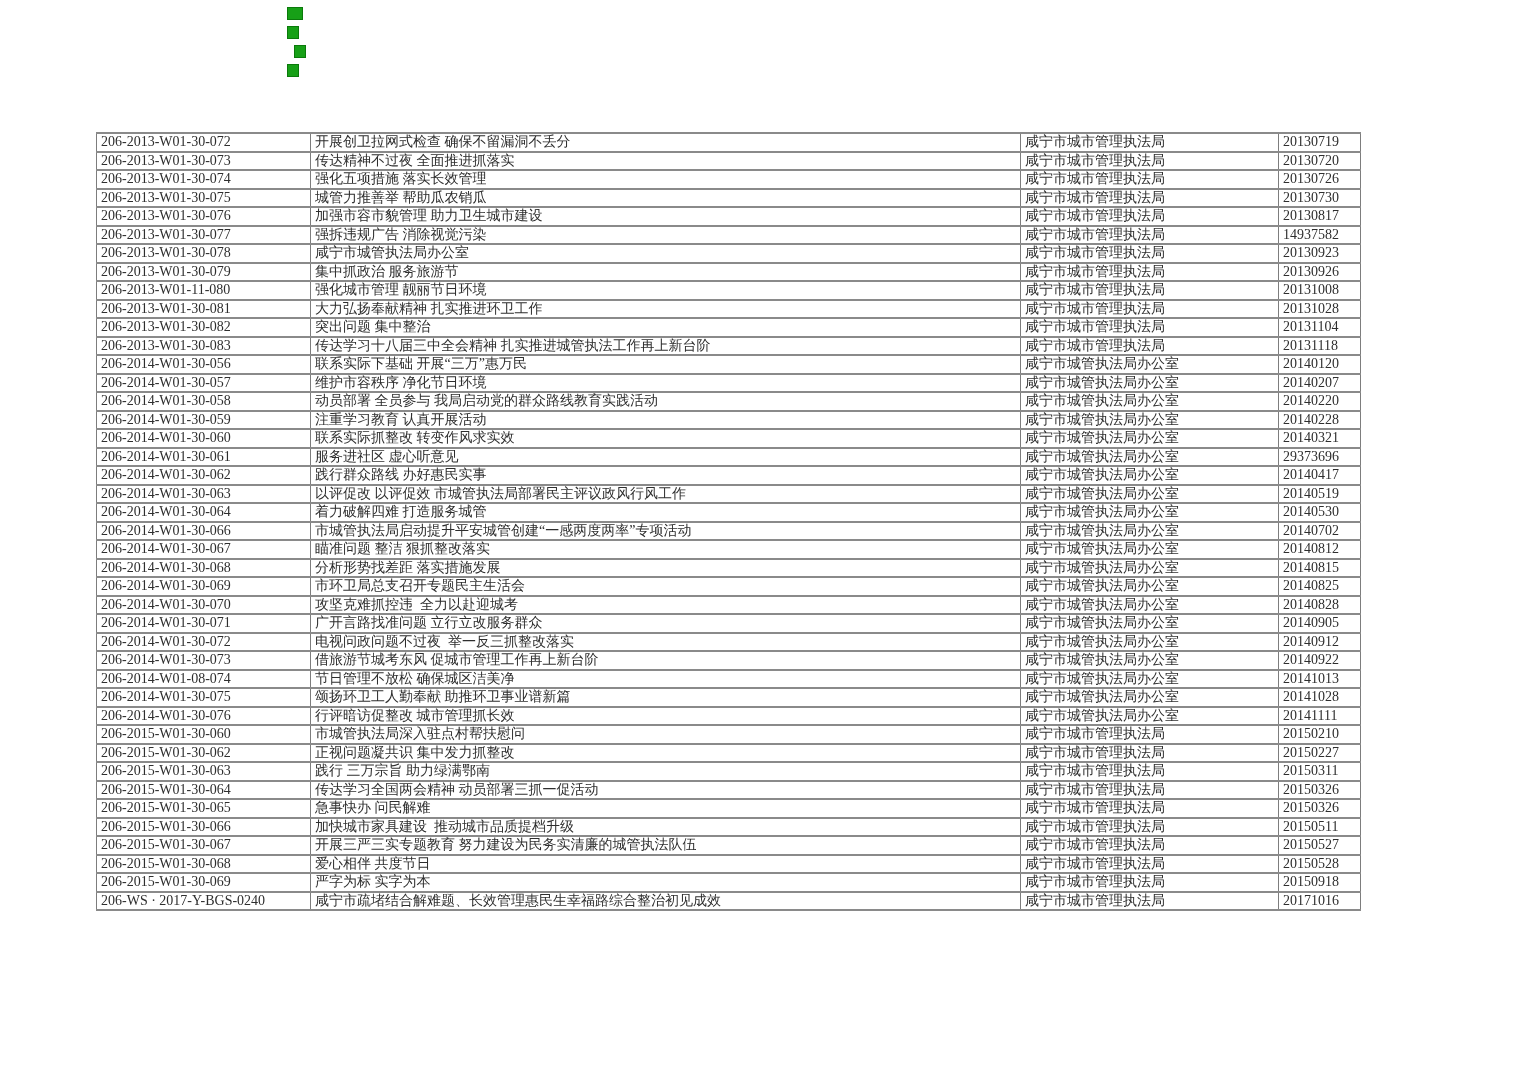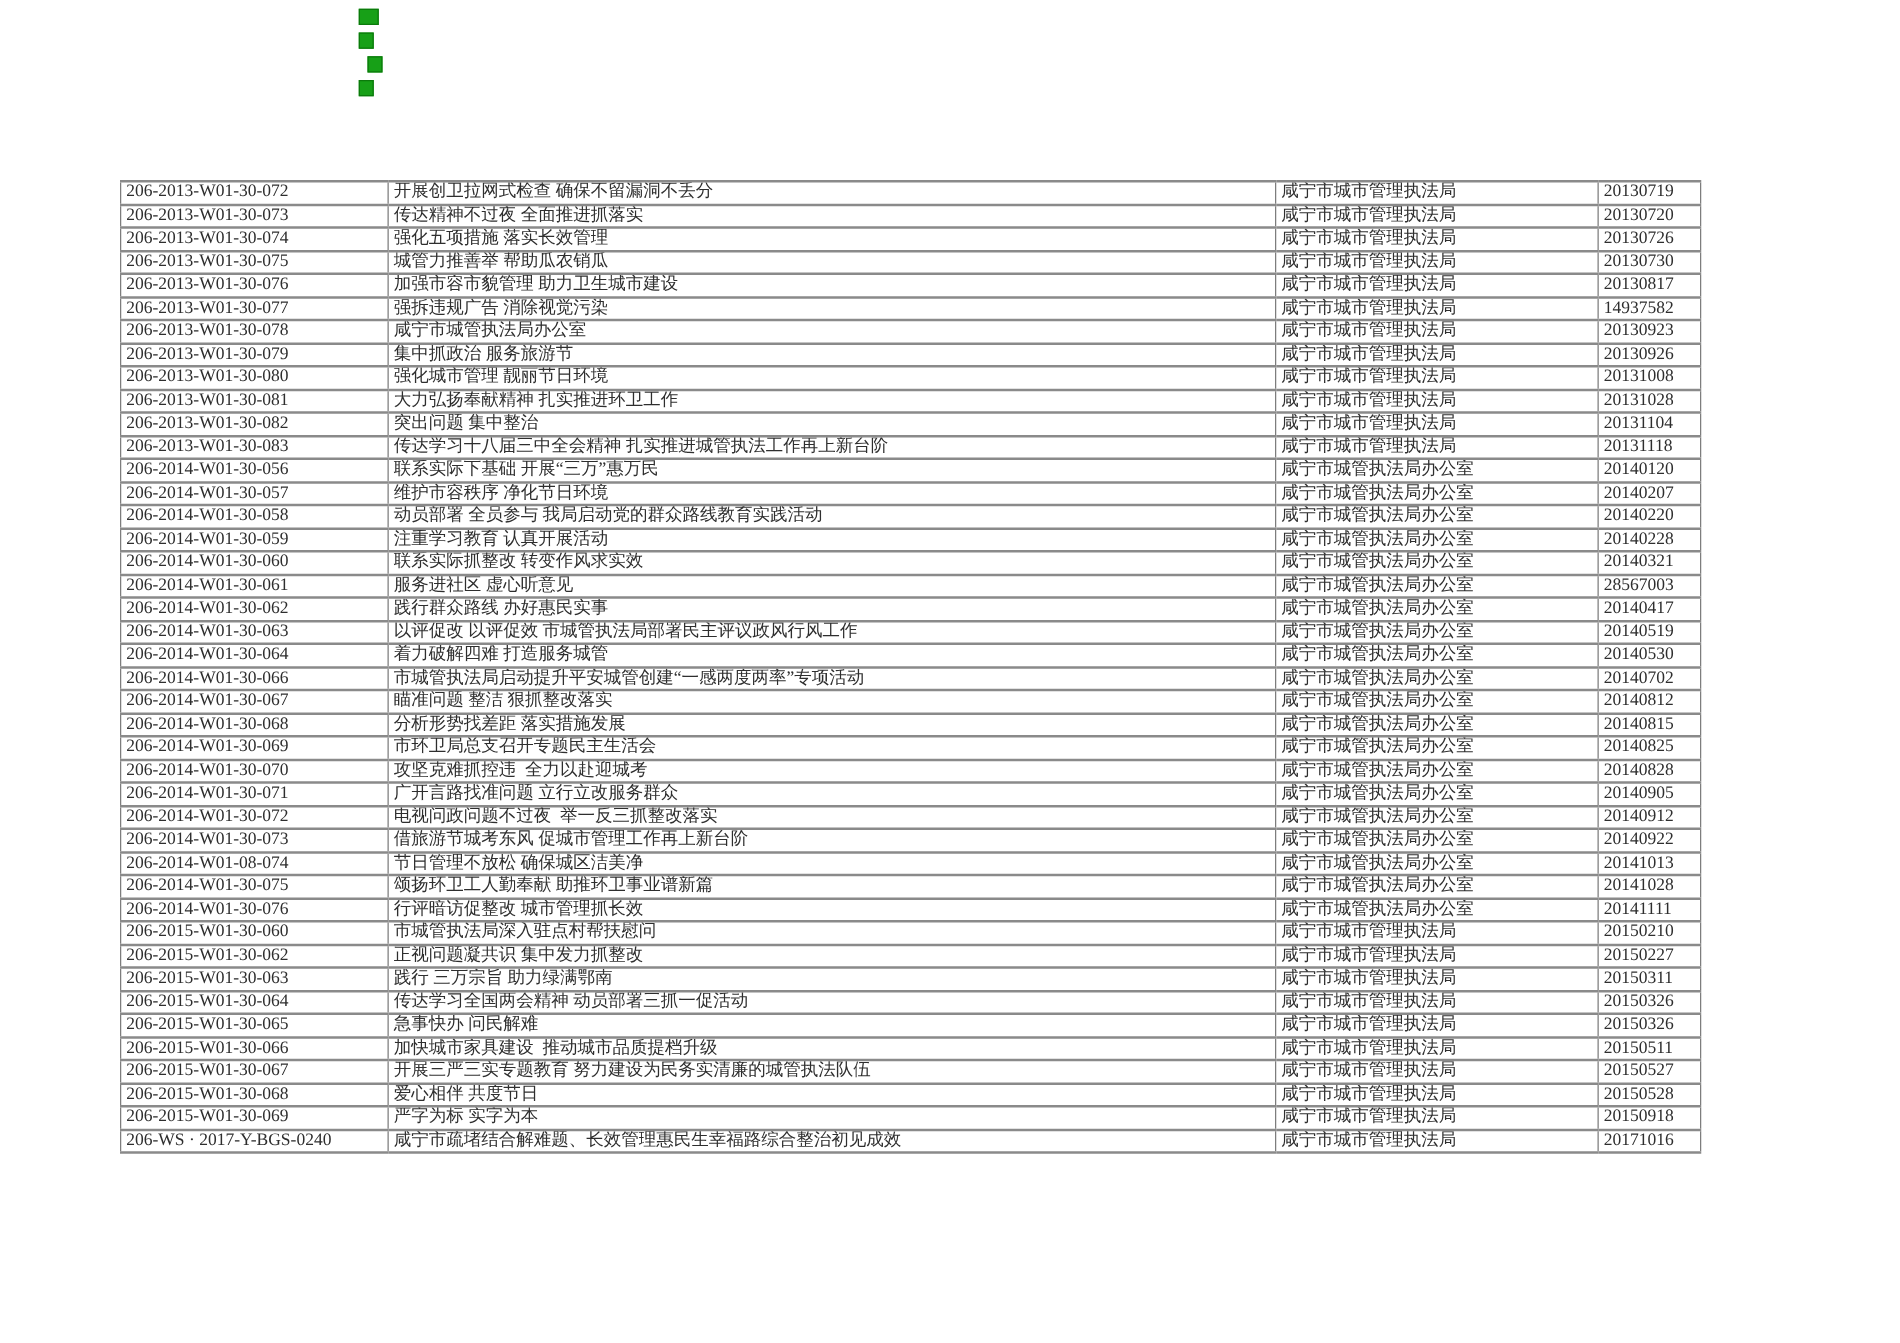--- a/index.html
+++ b/index.html
@@ -12,21 +12,21 @@
     position: relative;
     font-family: "Liberation Serif", "DejaVu Serif", serif;
   }
   .green-mark {
     position: absolute;
     box-sizing: border-box;
   }
   table.records {
     position: absolute;
     left: 96px;
-    top: 144px;
+    top: 132px;
     width: 1264px;
     border-collapse: collapse;
     table-layout: fixed;
     border-radius: 22px;
   }
   table.records td {
     border-left: 1px solid #7d7d7d;
     border-right: 1px solid #7d7d7d;
     border-top: 2px solid #8a8a8a;
     border-bottom: 2px solid #8a8a8a;
@@ -104,21 +104,21 @@
         <td>咸宁市城市管理执法局</td>
         <td>20130923</td>
       </tr>
       <tr>
         <td>206-2013-W01-30-079</td>
         <td>集中抓政治 服务旅游节</td>
         <td>咸宁市城市管理执法局</td>
         <td>20130926</td>
       </tr>
       <tr>
-        <td>206-2013-W01-30-080</td>
+        <td>206-2013-W01-11-080</td>
         <td>强化城市管理 靓丽节日环境</td>
         <td>咸宁市城市管理执法局</td>
         <td>20131008</td>
       </tr>
       <tr>
         <td>206-2013-W01-30-081</td>
         <td>大力弘扬奉献精神 扎实推进环卫工作</td>
         <td>咸宁市城市管理执法局</td>
         <td>20131028</td>
       </tr>
@@ -161,21 +161,21 @@
       <tr>
         <td>206-2014-W01-30-060</td>
         <td>联系实际抓整改 转变作风求实效</td>
         <td>咸宁市城管执法局办公室</td>
         <td>20140321</td>
       </tr>
       <tr>
         <td>206-2014-W01-30-061</td>
         <td>服务进社区 虚心听意见</td>
         <td>咸宁市城管执法局办公室</td>
-        <td>28567003</td>
+        <td>29373696</td>
       </tr>
       <tr>
         <td>206-2014-W01-30-062</td>
         <td>践行群众路线 办好惠民实事</td>
         <td>咸宁市城管执法局办公室</td>
         <td>20140417</td>
       </tr>
       <tr>
         <td>206-2014-W01-30-063</td>
         <td>以评促改 以评促效 市城管执法局部署民主评议政风行风工作</td>

